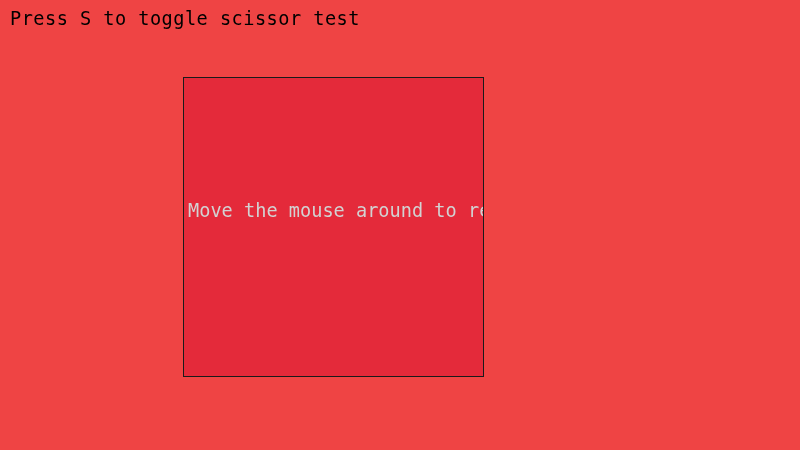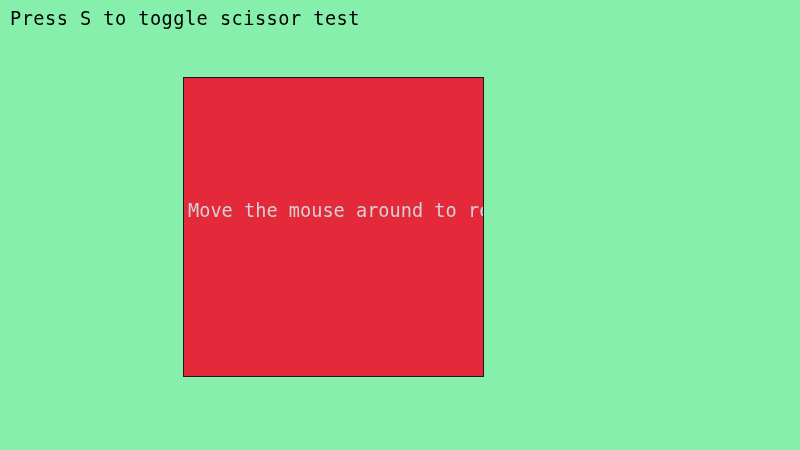--- a/index.html
+++ b/index.html
@@ -6,21 +6,21 @@
   html, body {
     margin: 0;
     padding: 0;
     background: #ffffff;
   }
   #stage {
     position: relative;
     width: 800px;
     height: 450px;
     overflow: hidden;
-    background: #86efac;
+    background: #ef4444;
     font-family: "DejaVu Sans Mono", monospace;
     -webkit-font-smoothing: none;
   }
 
   
   #hint-text {
     position: absolute;
     left: 10px;
     top: 6px;
     font-family: "DejaVu Sans Mono", monospace;

